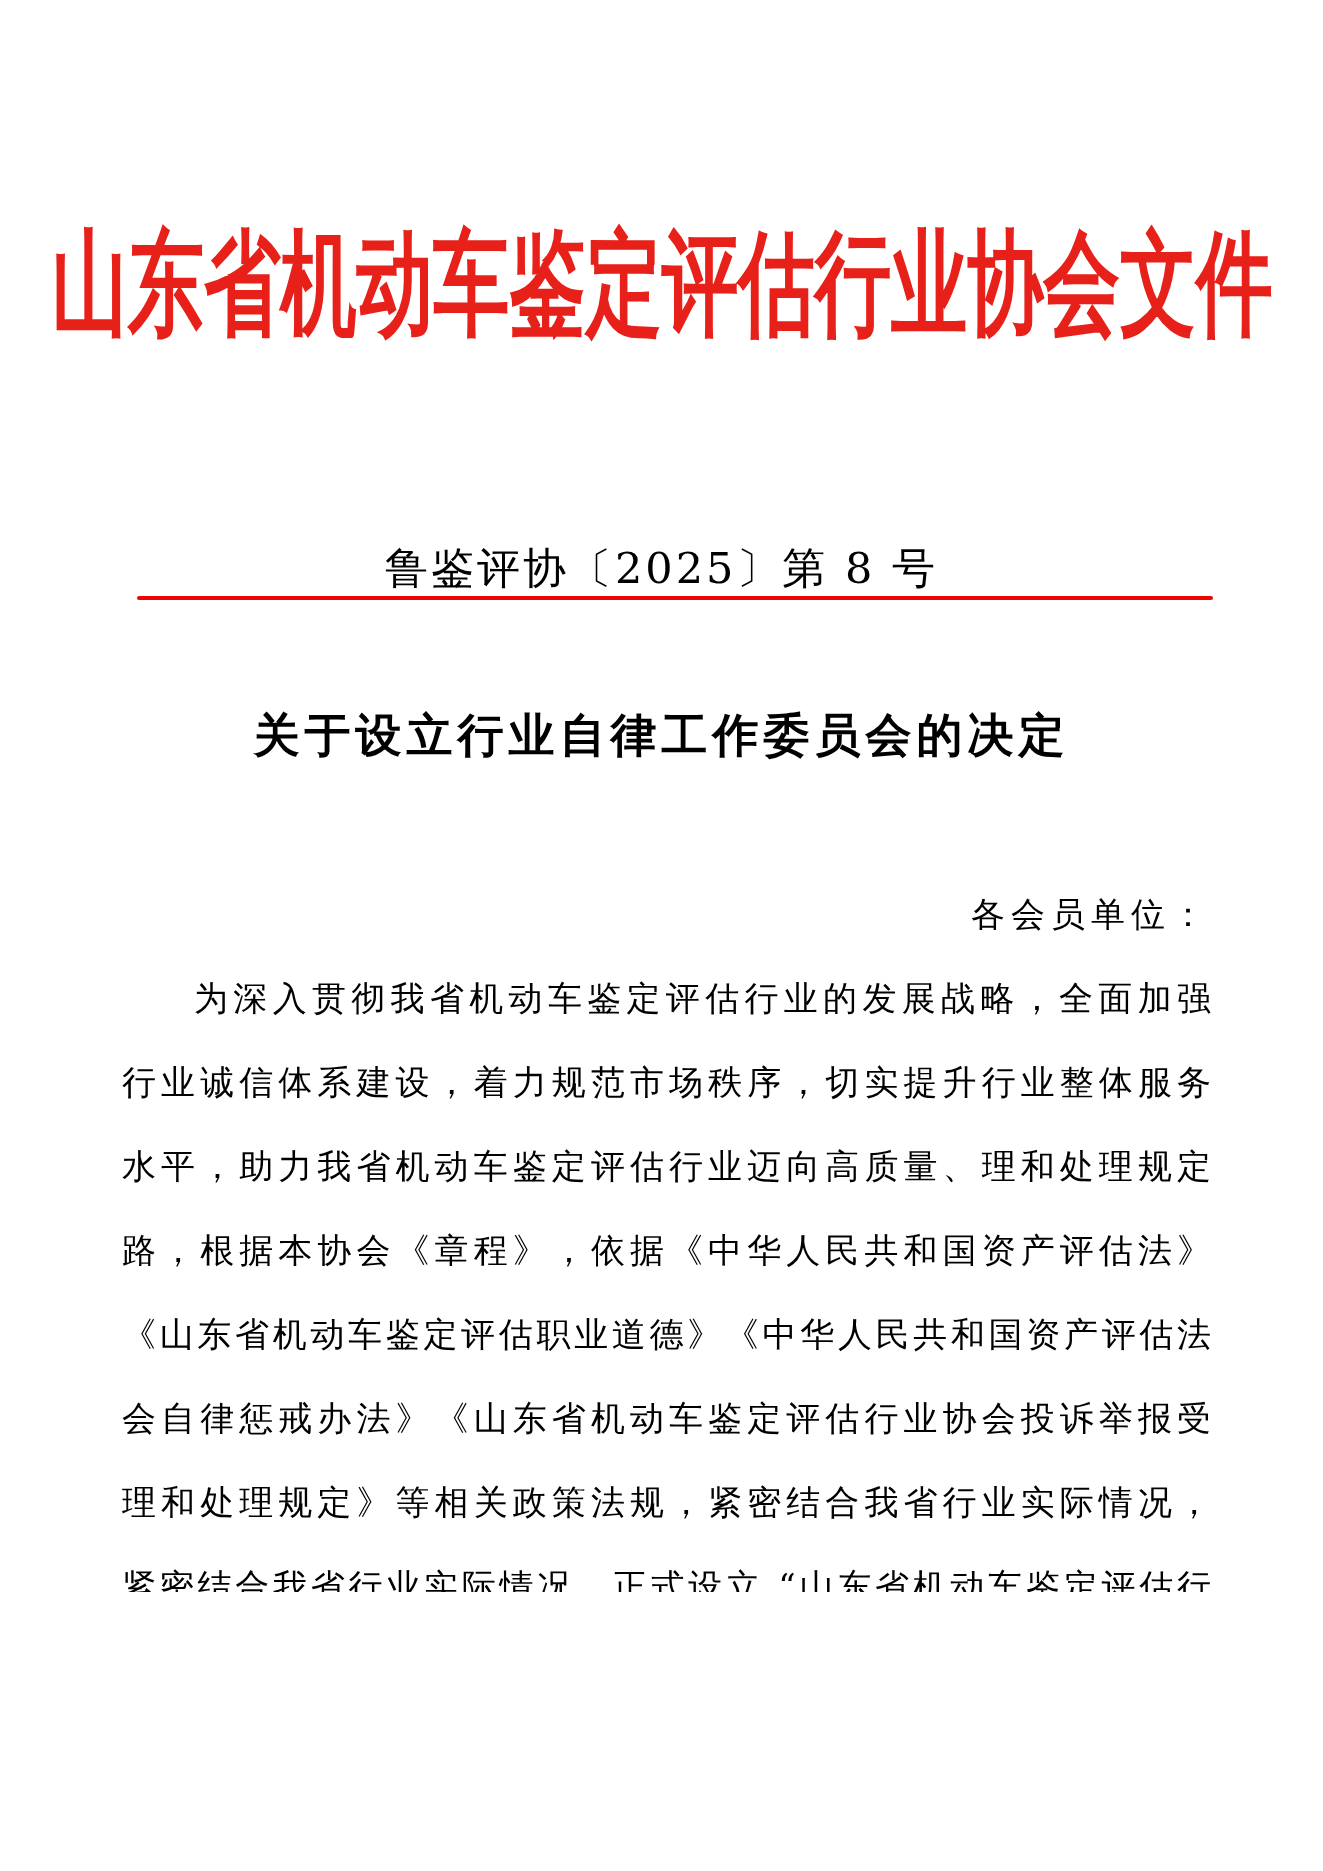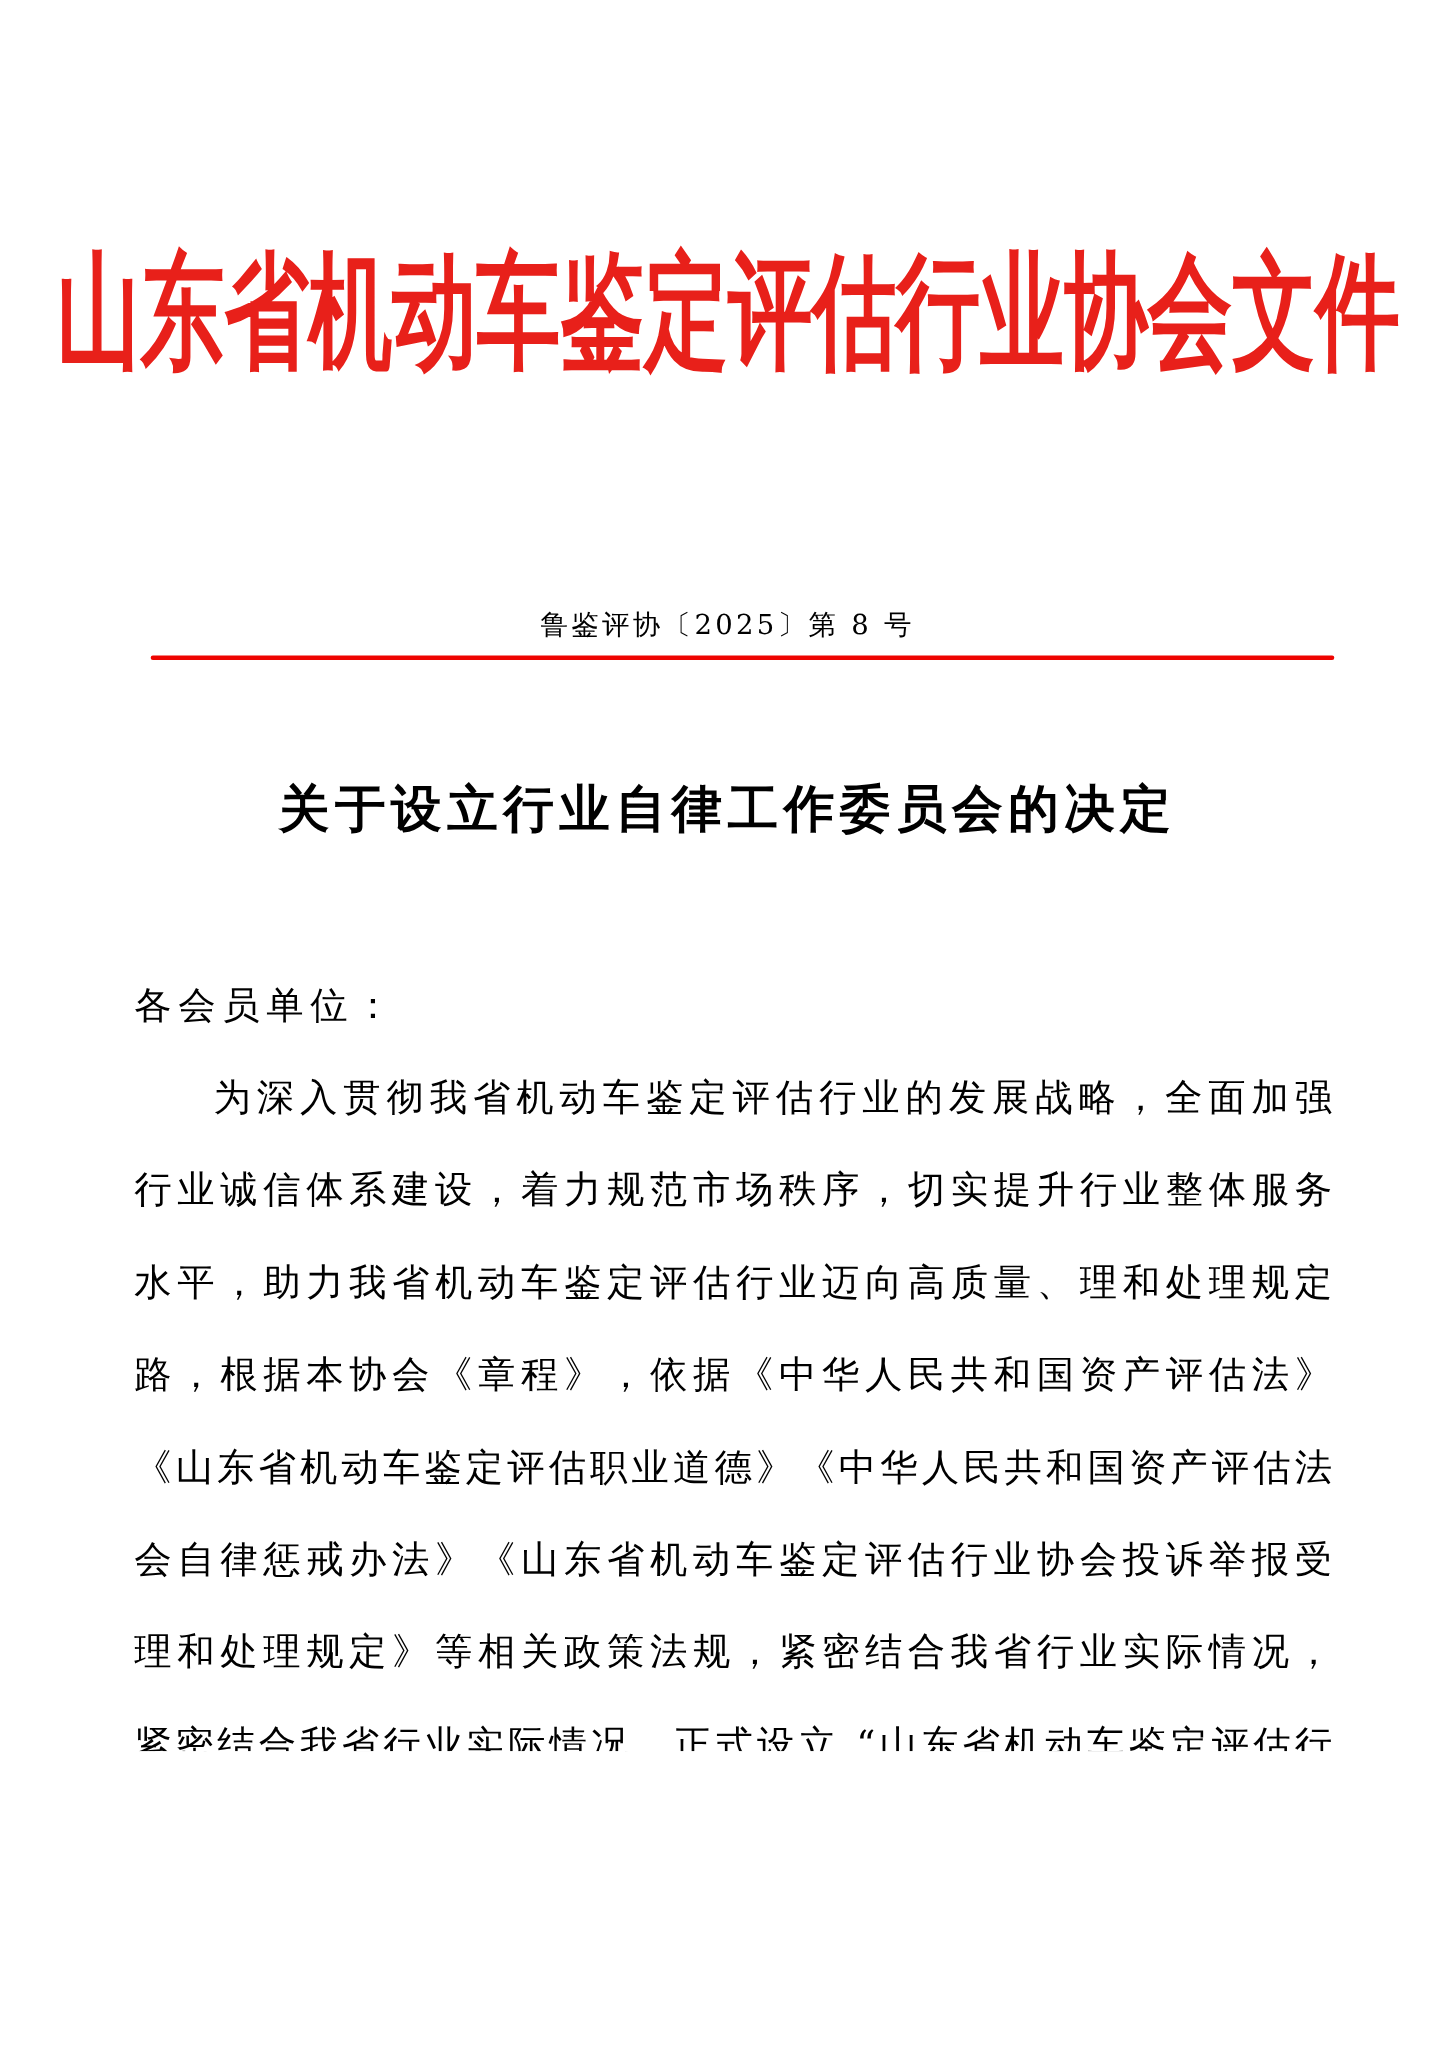--- a/index.html
+++ b/index.html
@@ -36,21 +36,21 @@
     transform: scale(0.72, 1.08);
     transform-origin: center center;
   }
   
   .doc-number {
     position: absolute;
     top: 547px;
     left: 0;
     width: 100%;
     text-align: center;
-    font-size: 25px;
+    font-size: 43px;
     line-height: 42px;
     letter-spacing: 3px;
     color: #000000;
   }
   
   .red-divider {
     position: absolute;
     top: 596px;
     left: 137px;
     width: 1076px;
@@ -77,21 +77,21 @@
     position: absolute;
     top: 872px;
     left: 122px;
     width: 1089px;
     font-size: 34px;
     color: #000000;
   }
   .salutation {
     height: 84px;
     line-height: 84px;
-    text-align: left;
+    text-align: right;
     letter-spacing: 6px;
   }
   .body-line {
     height: 84px;
     line-height: 84px;
     white-space: nowrap;
     text-align: justify;
     text-align-last: justify;
     text-justify: inter-character;
   }

